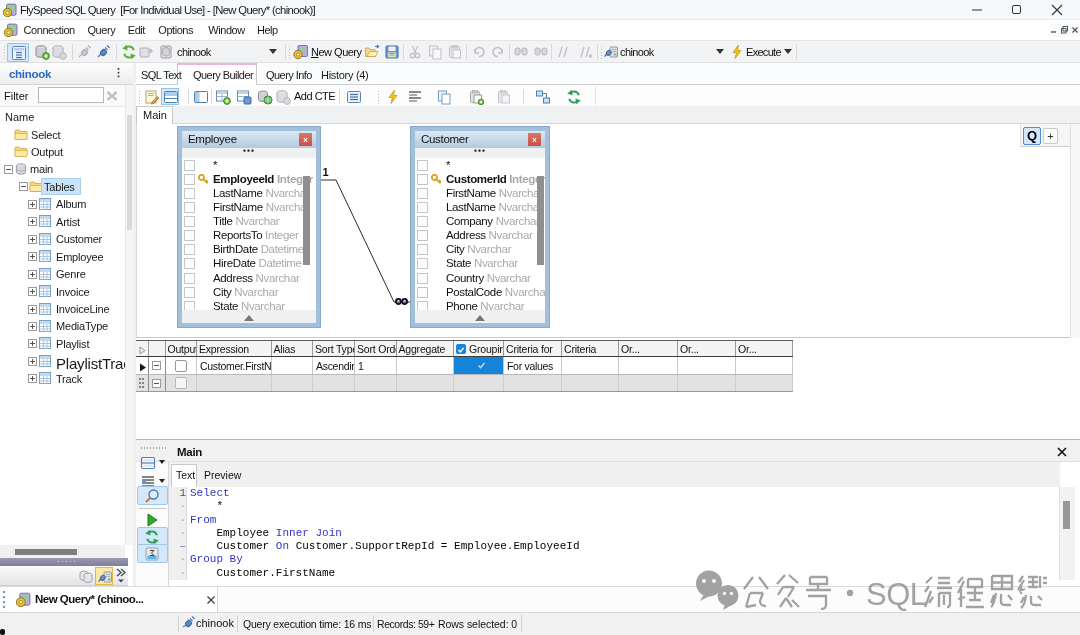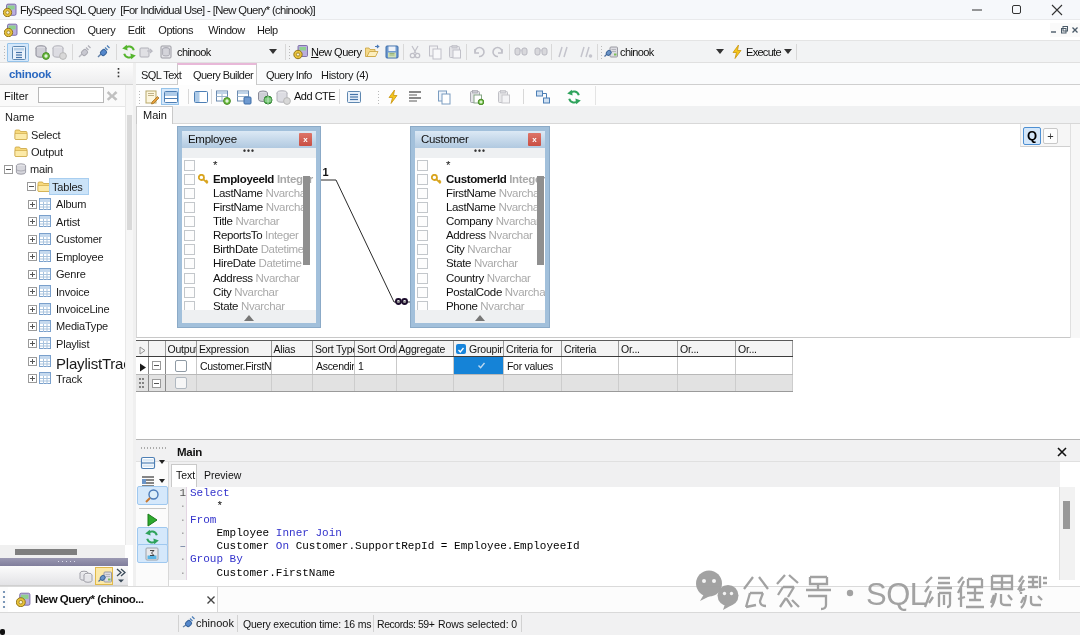--- a/index.html
+++ b/index.html
@@ -277,21 +277,21 @@
       </div>
       <div style="position: absolute; left: 15px; top: 2px; width: 14px; height: 13px;">
         <svg width="14" height="13" viewBox="0 0 14 13" style="position:absolute;left:0;top:0;">
           <ellipse cx="6" cy="2.8" rx="4.6" ry="2" fill="#e8e8ec" stroke="#8a8a96" stroke-width="0.8"></ellipse>
           <path d="M1.4 2.8 L1.4 9.2 Q1.4 11.2 6 11.2 Q10.6 11.2 10.6 9.2 L10.6 2.8" fill="#d6d6dc" stroke="#8a8a96" stroke-width="0.8"></path>
           <path d="M1.4 6 Q1.4 8 6 8 Q10.6 8 10.6 6" fill="none" stroke="#9a9aa4" stroke-width="0.7"></path>
         </svg>
       </div>
       <div style="position: absolute; left: 30px; top: 2.5px; font-size: 11px; letter-spacing: -0.2px; color: rgb(26, 26, 26);">main</div>
     </div>
-    <div style="position: absolute; left: 8px; top: 52.35px; width: 125px; height: 17px; padding-left: 20px;">
+    <div style="position: absolute; left: 0px; top: 52.35px; width: 125px; height: 17px; padding-left: 20px;">
       <div style="position: absolute; left: 19px; top: 4px; width: 9px; height: 9px;">
         <svg width="9" height="9" viewBox="0 0 9 9" style="position:absolute;left:0;top:0;">
           <rect x="0.5" y="0.5" width="8" height="8" fill="#fff" stroke="#9a9a9a"></rect>
           <line x1="2" y1="4.5" x2="7" y2="4.5" stroke="#555"></line>
         </svg>
       </div>
       <div style="position: absolute; left: 29px; top: 2px; width: 14px; height: 13px;">
         <svg width="14" height="13" viewBox="0 0 14 13" style="position:absolute;left:0;top:0;">
           <path d="M1 3.5 L1 10.5 Q1 11.5 2 11.5 L12 11.5 Q13 11.5 13 10.5 L13 4.5 Q13 3.5 12 3.5 L6.5 3.5 L5.5 2 L2 2 Q1 2 1 3.5 Z" fill="#f7d97c" stroke="#c9a23d" stroke-width="0.8"></path>
           <path d="M1 5.5 L13 5.5 L13 10.5 Q13 11.5 12 11.5 L2 11.5 Q1 11.5 1 10.5 Z" fill="#fceaa8" stroke="#c9a23d" stroke-width="0.6"></path>

